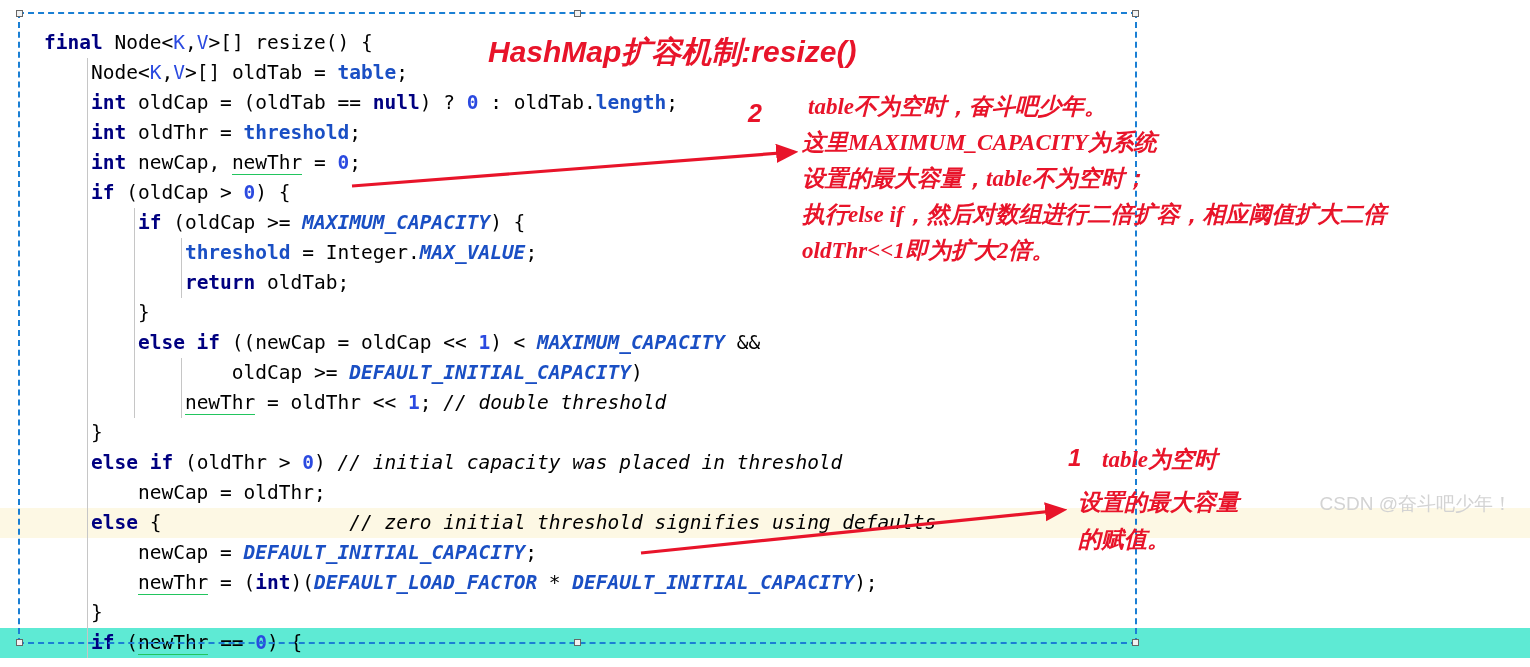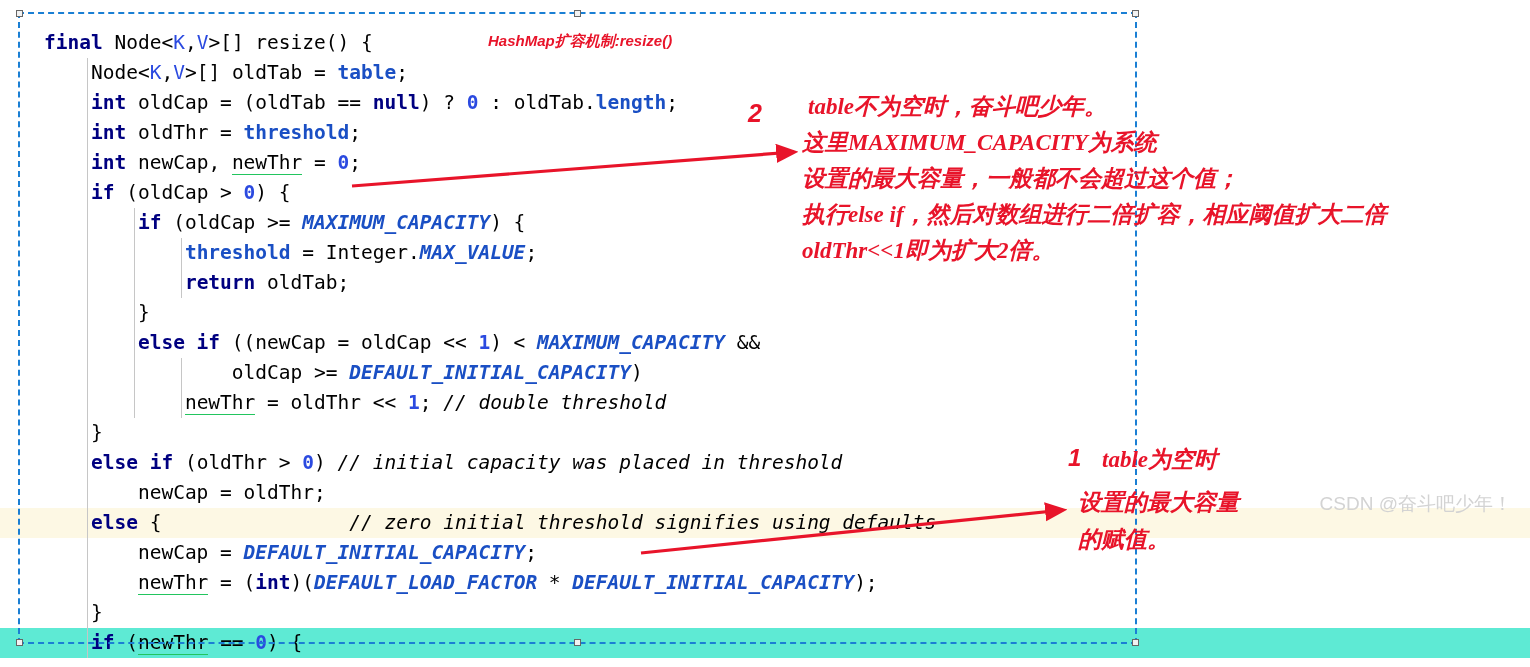--- a/index.html
+++ b/index.html
@@ -95,21 +95,21 @@
   .anno {
     position: absolute;
     color: #e8142a;
     font-family: "Liberation Serif", "DejaVu Serif", serif;
     font-style: italic;
     font-weight: bold;
     white-space: nowrap;
   }
   #anno-title {
     left: 488px; top: 32px;
-    font-size: 15px;
+    font-size: 30px;
     font-family: "Liberation Sans", sans-serif;
   }
   #anno-marker-2 { left: 748px; top: 99px; font-size: 25px; font-family: "Liberation Sans", sans-serif; }
   #anno-r1 { left: 808px; top: 91px;  font-size: 23px; }
   #anno-r2 { left: 802px; top: 127px; font-size: 23px; }
   #anno-r3 { left: 802px; top: 163px; font-size: 23px; }
   #anno-r4 { left: 802px; top: 199px; font-size: 23px; }
   #anno-r5 { left: 802px; top: 235px; font-size: 23px; }
   #anno-marker-1 { left: 1068px; top: 444px; font-size: 24px; font-family: "Liberation Sans", sans-serif; }
   #anno-b1 { left: 1102px; top: 444px; font-size: 23px; }
@@ -156,21 +156,21 @@
     </defs>
     <line x1="352" y1="186" x2="794" y2="152" stroke="#e8142a" stroke-width="3.2" marker-end="url(#ah)"></line>
     <line x1="641" y1="553" x2="1063" y2="510" stroke="#e8142a" stroke-width="3.2" marker-end="url(#ah)"></line>
   </svg>
 
   <div id="annotation-layer">
     <div class="anno" id="anno-title">HashMap扩容机制:resize()</div>
     <div class="anno" id="anno-marker-2">2</div>
     <div class="anno" id="anno-r1">table不为空时，奋斗吧少年。</div>
     <div class="anno" id="anno-r2">这里MAXIMUM_CAPACITY为系统</div>
-    <div class="anno" id="anno-r3">设置的最大容量，一般都不会超过这个值；</div>
+    <div class="anno" id="anno-r3">设置的最大容量，table不为空时；</div>
     <div class="anno" id="anno-r4">执行else if，然后对数组进行二倍扩容，相应阈值扩大二倍</div>
     <div class="anno" id="anno-r5">oldThr&lt;&lt;1即为扩大2倍。</div>
     <div class="anno" id="anno-marker-1">1</div>
     <div class="anno" id="anno-b1">table为空时</div>
     <div class="anno" id="anno-b2">设置的最大容量</div>
     <div class="anno" id="anno-b3">的赋值。</div>
   </div>
 
   <div id="watermark">CSDN @奋斗吧少年！</div>
 </div>

